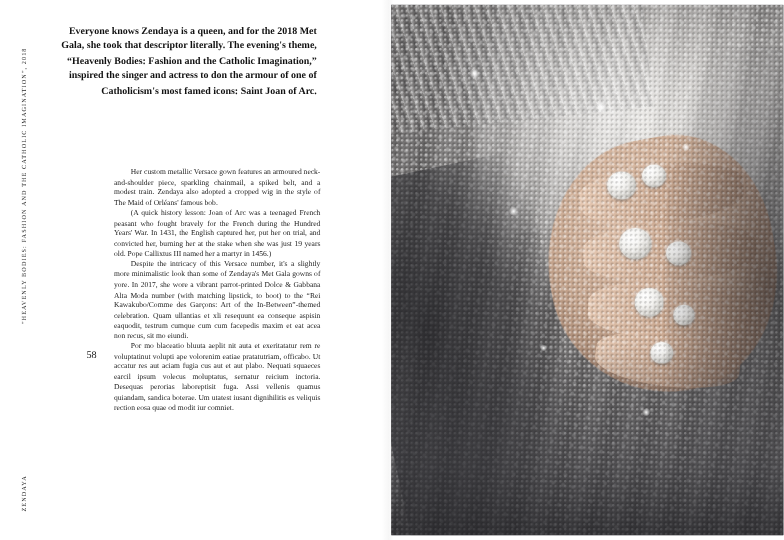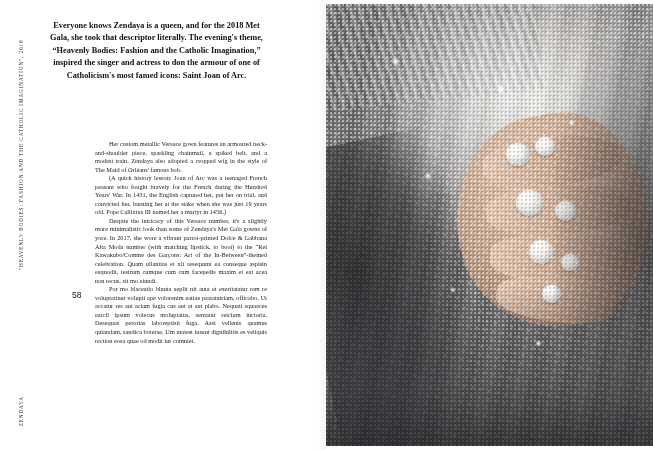--- a/index.html
+++ b/index.html
@@ -57,37 +57,37 @@
     color: #2b2b2b;
     writing-mode: vertical-rl;
     transform: rotate(180deg);
     white-space: nowrap;
   }
 
   .folio {
     position: absolute;
     left: 42px;
     top: 290px;
-    font-family: Liberation Sans, sans-serif;
+    font-family: Liberation Serif, serif;
     font-size: 8.5px;
     color: #1a1a1a;
     padding-left: 30px;
   }
 
   .standfirst {
     position: absolute;
     left: 49px;
     top: 20px;
     width: 215px;
     font-family: "Liberation Serif", serif;
     font-weight: bold;
     font-size: 8.3px;
     line-height: 12.4px;
     color: #111111;
-    text-align: center;
+    text-align: right;
   }
 
   .body-col {
     position: absolute;
     left: 95px;
     top: 140px;
     width: 172px;
     font-family: "Liberation Serif", serif;
     font-size: 6.3px;
     line-height: 8.55px;

